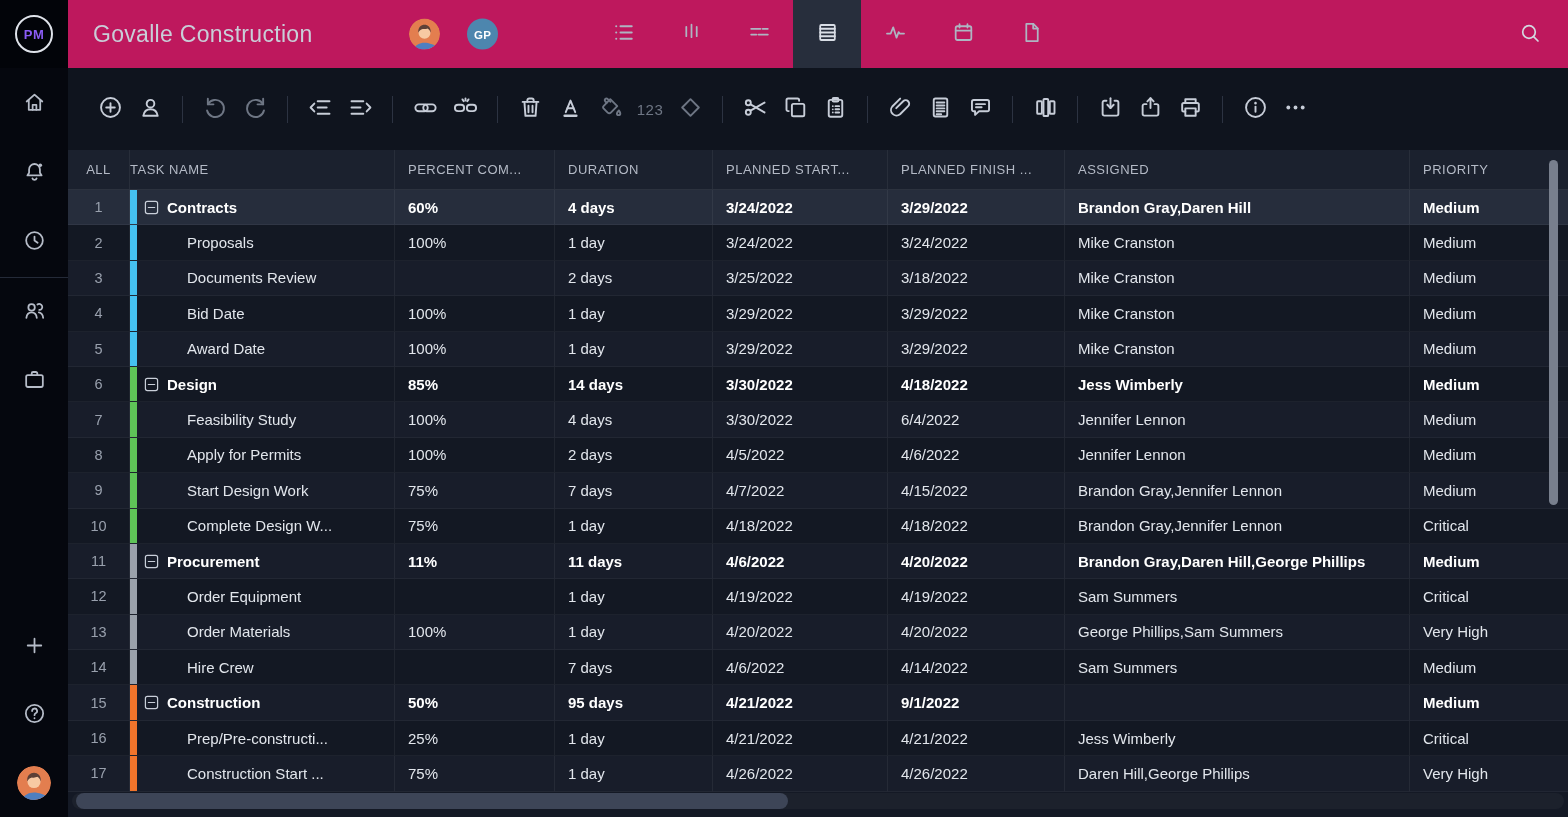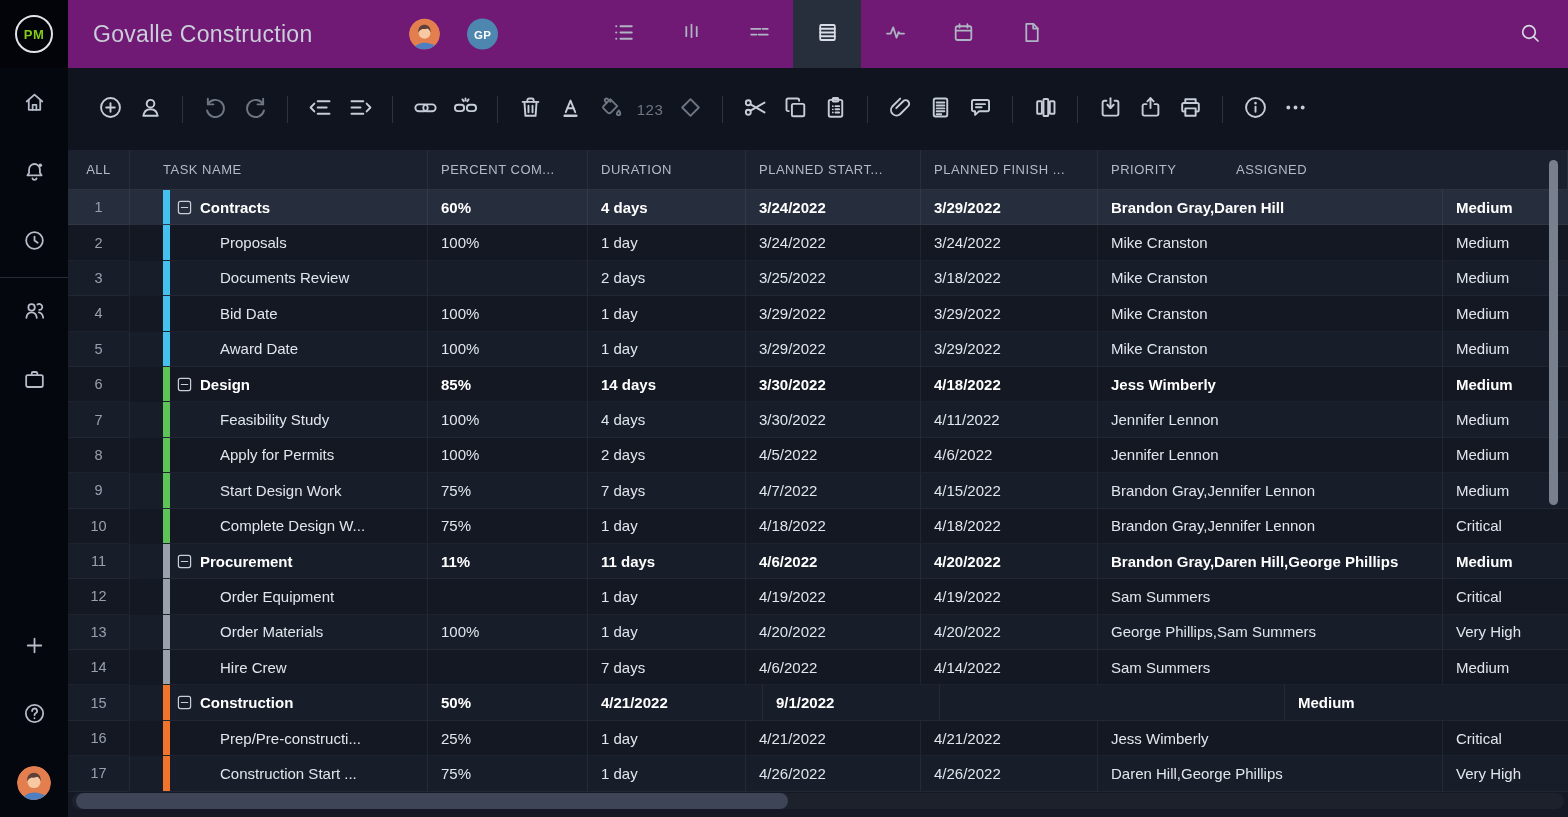--- a/index.html
+++ b/index.html
@@ -12,22 +12,22 @@
             background:none; border:none; color:#b6bcc8; cursor:pointer; }
   .sb-btn svg { width:25px; height:25px; }
   .sb-divider { position:absolute; left:0; width:68px; height:1px; background:#242a38; }
   .sb-avatar { position:absolute; left:17px; width:34px; height:34px; border-radius:50%; overflow:hidden; border:none; padding:0; background:none; cursor:pointer; }
   .sb-avatar svg { width:100%; height:100%; display:block; }
 
   
   .logo-block { position:absolute; left:0; top:0; width:68px; height:68px; background:#020409; z-index:6;
                 display:flex; align-items:center; justify-content:center; cursor:pointer; border:none; }
   .logo-circle { width:38px; height:38px; border:2px solid #dfe3ea; border-radius:50%; display:flex; align-items:center;
-                 justify-content:center; color:#84cc16; font-size:13px; font-weight:700; letter-spacing:.5px; }
-  .topbar { position:absolute; left:68px; top:0; width:1500px; height:68px; background:#701a75; }
+                 justify-content:center; color:#8b5cf6; font-size:13px; font-weight:700; letter-spacing:.5px; }
+  .topbar { position:absolute; left:68px; top:0; width:1500px; height:68px; background:#be185d; }
   .proj-title { position:absolute; left:25px; top:50%; transform:translateY(-50%); font-size:23px; color:#c9ced8; font-weight:400; letter-spacing:.3px; white-space:nowrap; }
   .avatars { position:absolute; left:341px; top:50%; transform:translateY(-50%); display:flex;gap:36px; }
   .avatar { width:31px; height:31px; border-radius:50%; overflow:hidden; flex:none; }
   .avatar svg { width:100%; height:100%; display:block; }
   .avatar.initials { margin-left:-9px; background:#4d86ae; color:#fff; font-size:11.5px; font-weight:700;
                      display:flex; align-items:center; justify-content:center; letter-spacing:.3px; }
   .tabs { position:absolute; left:521px; top:0; height:68px; display:flex; }
   .tab { width:68px; height:68px; display:flex; align-items:center; justify-content:center; background:none; border:none;
          color:#aeb5c2; cursor:pointer; }
   .tab.active { background:#272e3c; color:#d9dee6; }
@@ -59,21 +59,21 @@
   .tr.even { background:#131823; }
   .tr.selected { background:#262d3c; }
   .td { display:flex; align-items:center; padding-left:13px; font-size:15px; color:#e2e6ec;
         border-right:1px solid rgba(255,255,255,.055); border-bottom:1px solid rgba(255,255,255,.045);
         overflow:hidden; white-space:nowrap; }
   .td.c-pri { border-right:none;text-align:right; }
   .td.c-num { justify-content:center; padding-left:0; color:#99a0ad; font-size:14.5px; }
   .tr.group .td { font-weight:700; color:#fff; }
   .tr.group .td.c-num { font-weight:400; color:#99a0ad; }
   .c-num { width:62px; flex:none; }
-  .c-name { width:265px; flex:none; padding-left:0; position:relative;margin-left:33px; }
+  .c-name { width:265px; flex:none; padding-left:0; position:relative; }
   .c-pct { width:160px; flex:none; }
   .c-dur { width:158px; flex:none; }
   .c-start { width:175px; flex:none; }
   .c-fin { width:177px; flex:none; }
   .c-asg { width:345px; flex:none; }
   .c-pri { flex:1; }
   .group-bar { position:absolute; left:0; top:0; width:7px; height:100%; }
   .name-inner { display:flex; align-items:center; height:100%; min-width:0; }
   .name-inner.child { margin-left:57px; }
   .name-inner.parent { margin-left:14px; }
@@ -411,22 +411,22 @@
     </div>
 
   <div class="table">
     <div class="thead">
         <div class="th c-num">ALL</div>
         <div class="th c-name">TASK NAME</div>
         <div class="th c-pct">PERCENT COM...</div>
         <div class="th c-dur">DURATION</div>
         <div class="th c-start">PLANNED START...</div>
         <div class="th c-fin">PLANNED FINISH ...</div>
+        <div class="th c-asg">ASSIGNED</div>
         <div class="th c-pri">PRIORITY</div>
-        <div class="th c-asg">ASSIGNED</div>
       </div>
     <div class="tbody">
         <div class="tr odd group selected">
           <div class="td c-num">1</div>
           <div class="td c-name">
             <span class="group-bar" style="background: rgb(69, 193, 240);"></span>
             <span class="name-inner parent">
               <span class="collapse">
                 <svg viewBox="0 0 16 16" fill="none" stroke="currentColor" stroke-width="1.3" stroke-linecap="round">
                   <rect x="1.5" y="1.5" width="13" height="13" rx="2.2"></rect>
@@ -528,21 +528,21 @@
           <div class="td c-num">7</div>
           <div class="td c-name">
             <span class="group-bar" style="background: rgb(94, 196, 87);"></span>
             <span class="name-inner child">
               <span>Feasibility Study</span>
             </span>
           </div>
           <div class="td c-pct">100%</div>
           <div class="td c-dur">4 days</div>
           <div class="td c-start">3/30/2022</div>
-          <div class="td c-fin">4/11/2022</div>
+          <div class="td c-fin">6/4/2022</div>
           <div class="td c-asg">Jennifer Lennon</div>
           <div class="td c-pri">Medium</div>
         </div>
         <div class="tr even">
           <div class="td c-num">8</div>
           <div class="td c-name">
             <span class="group-bar" style="background: rgb(94, 196, 87);"></span>
             <span class="name-inner child">
               <span>Apply for Permits</span>
             </span>
@@ -658,20 +658,21 @@
               <span class="collapse">
                 <svg viewBox="0 0 16 16" fill="none" stroke="currentColor" stroke-width="1.3" stroke-linecap="round">
                   <rect x="1.5" y="1.5" width="13" height="13" rx="2.2"></rect>
                   <path d="M4.6 8h6.8"></path>
                 </svg>
               </span>
               <span>Construction</span>
             </span>
           </div>
           <div class="td c-pct">50%</div>
+          <div class="td c-dur">95 days</div>
           <div class="td c-start">4/21/2022</div>
           <div class="td c-fin">9/1/2022</div>
           <div class="td c-asg"></div>
           <div class="td c-pri">Medium</div>
         </div>
         <div class="tr even">
           <div class="td c-num">16</div>
           <div class="td c-name">
             <span class="group-bar" style="background: rgb(240, 116, 43);"></span>
             <span class="name-inner child">

